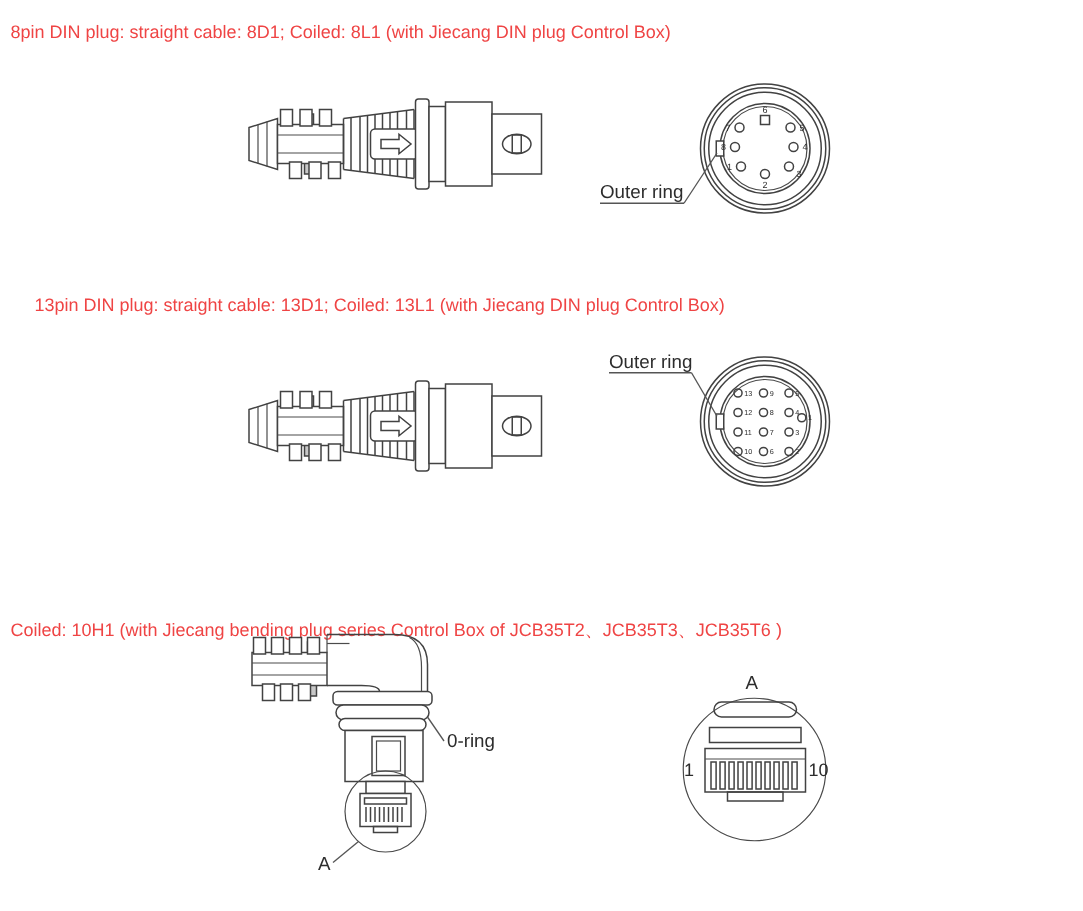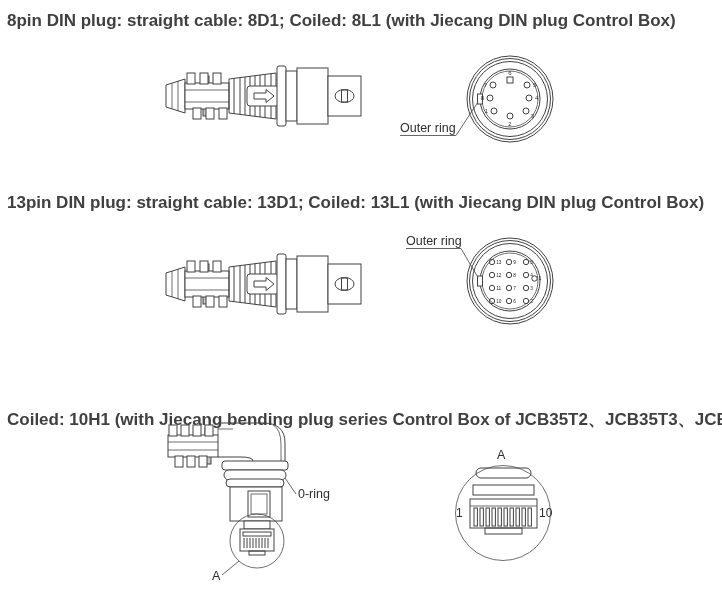--- a/index.html
+++ b/index.html
@@ -1,18 +1,18 @@
 <!DOCTYPE html>
 <html><head>
 <meta charset="utf-8">
 <style>
   html,body{margin:0;padding:0;}
   .page{position:relative;width:722px;height:607px;background:#ffffff;overflow:hidden;
         font-family:"Liberation Sans",sans-serif;}
-  .heading{position:absolute;color:#404040;font-size:17px;line-height:20px;white-space:pre;font-weight:bold;}
+  .heading{position:absolute;color:#ef4444;font-size:12px;line-height:20px;white-space:pre;}
   .page svg{position:absolute;overflow:visible;}
   .page svg text{font-family:"Liberation Sans",sans-serif;fill:#2d2d2d;}
   .ln{stroke:#424242;fill:none;stroke-width:1;}
   .lnf{stroke:#424242;fill:#ffffff;stroke-width:1;}
   .thin{stroke:#4a4a4a;fill:none;stroke-width:0.8;}
   .shade{fill:#c8c8c8;stroke:#424242;stroke-width:1;}
   .leader{stroke:#555555;fill:none;stroke-width:0.9;}
   .callout{font-size:12.5px;}
   .pinlbl8{font-size:6px;}
   .pinlbl13{font-size:4.8px;}
@@ -106,21 +106,21 @@
       <circle class="ln" cx="134" cy="58" r="3"></circle>
       <text class="pinlbl8" x="139" y="65" text-anchor="start">3</text>
     </g>
     <g>
       <text class="callout" x="8" y="79">Outer ring</text>
       <line class="leader" x1="8" y1="82.5" x2="64" y2="82.5"></line>
       <line class="leader" x1="64" y1="82.5" x2="86" y2="49"></line>
     </g>
   </svg>
 
-  <div class="heading" style="left:7px;top:193px">13pin DIN plug: straight cable: 13D1; Coiled: 13L1 (with Jiecang DIN plug Control Box)</div>
+  <div class="heading" style="left:23px;top:193px">13pin DIN plug: straight cable: 13D1; Coiled: 13L1 (with Jiecang DIN plug Control Box)</div>
 
   <svg style="left:163px;top:248px" width="200" height="72" viewBox="0 0 200 72">
     <use href="#din-plug"></use>
   </svg>
 
   <svg style="left:400px;top:228px" width="180" height="106" viewBox="0 0 180 106">
     <g>
       <circle class="ln" cx="110" cy="53" r="43"></circle>
       <circle class="ln" cx="110" cy="53" r="40.5"></circle>
       <circle class="ln" cx="110" cy="53" r="37.5"></circle>

